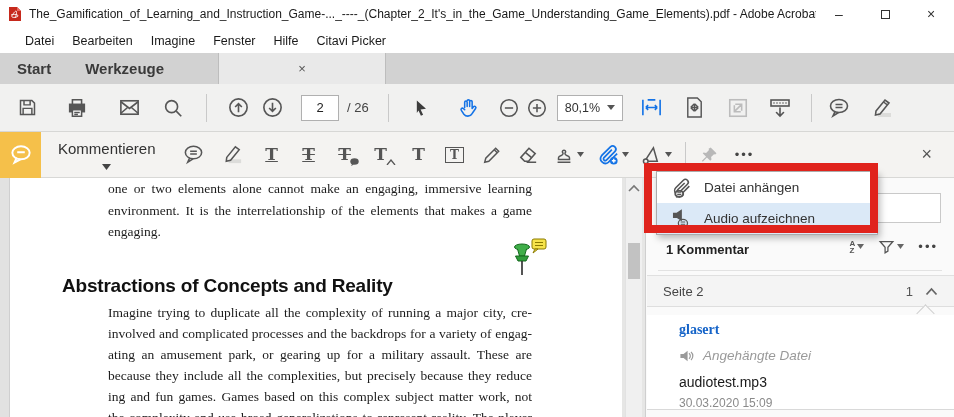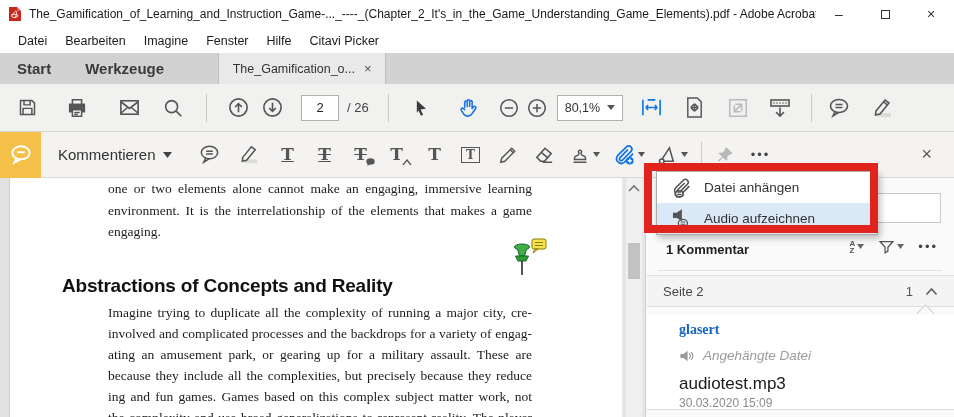--- a/index.html
+++ b/index.html
@@ -8,21 +8,21 @@
 
   
   .titlebar { height:28px; display:flex; align-items:center; background:#fff; }
   .pdf-logo { width:16px; height:16px; margin-left:7px; flex:0 0 auto; }
   .title-text { font-size:12px; color:#1a1a1a; margin-left:6px; flex:1; white-space:nowrap; overflow:hidden; }
   .win-controls { display:flex; height:28px; }
   .win-btn { width:46px; display:flex; align-items:center; justify-content:center; font-size:14px; color:#333; }
   .max-glyph { width:9px; height:9px; border:1px solid #333; display:block; }
 
   
-  .menubar { height:25px; display:flex; align-items:center; background:#fff; font-size:12.5px; padding-left:9px; }
+  .menubar { height:25px; display:flex; align-items:center; background:#fff; font-size:12.5px; padding-left:16px; }
   .menu-item { padding:0 9px; height:100%; display:flex; align-items:center; }
 
   
   .tabbar { height:31px; background:#d2d2d2; display:flex; align-items:stretch; }
   .tab { display:flex; align-items:center; font-size:15px; font-weight:bold; color:#3a3a3a; padding:4px 17px; }
   .tab-doc { margin-left:37px; width:168px; background:#e9e9e9; border-left:1px solid #bdbdbd; border-right:1px solid #bdbdbd;
              display:flex; align-items:center; justify-content:center; gap:9px; font-size:12.5px; font-weight:normal; color:#333; }
   .tab-close { font-size:13px; color:#555; }
 
   
@@ -30,21 +30,21 @@
   .tbtn { width:26px; height:26px; display:flex; align-items:center; justify-content:center; flex:0 0 auto; }
   .tb-sep { width:1px; height:28px; background:#c9c9c9; flex:0 0 auto; }
   .page-box { width:38px; height:26px; background:#fff; border:1px solid #b0b0b0; text-align:center; font-size:13px; color:#222; }
   .page-count { font-size:13px; color:#444; }
   .zoom-box { width:66px; height:26px; background:#fff; border:1px solid #b0b0b0; display:flex; align-items:center;
               justify-content:space-between; padding:0 7px; font-size:12.5px; color:#333; }
 
   
   .comment-bar { height:46px; background:#f4f3f1; border-bottom:1px solid #d8d8d6; display:flex; align-items:center; }
   .cb-badge { width:41px; height:46px; display:flex; align-items:center; justify-content:center; flex:0 0 auto; }
-  .cb-label { margin-left:17px; font-size:15px; color:#323232; display:flex; align-items:center; gap:7px; white-space:nowrap; }
+  .cb-label { margin-left:17px; font-size:15px; color:#323232; display:flex; align-items:center; gap:7px; white-space:nowrap;flex-direction:column; }
   .cbtn { width:24px; height:24px; display:flex; align-items:center; justify-content:center; flex:0 0 auto; position:relative; }
   .ticon { font-family:"DejaVu Serif",serif; font-size:17px; font-weight:600; color:#555; line-height:1; }
   .caret-wrap { display:flex; align-items:center; gap:2px; }
   .cb-close { margin-left:auto; margin-right:22px; font-size:18px; color:#555; }
   .cb-dots { font-size:13px; letter-spacing:2px; color:#444; }
 
   
   .content { position:absolute; top:178px; left:0; right:0; bottom:0; display:flex; }
   .doc-area { width:645px; position:relative; background:#e6e6e5; overflow:hidden; }
   .doc-gutter { position:absolute; left:0; top:0; bottom:0; width:10px; background:#e2e2e1; border-right:1px solid #cfcfcf; }
@@ -69,21 +69,21 @@
   .group-row { position:absolute; left:1px; right:0; top:97px; height:32px; background:#f4f4f4;
                border-top:1px solid #e0e0e0; border-bottom:1px solid #dedede;
                display:flex; align-items:center; padding:0 16px; color:#454545; }
   .group-count { margin-left:auto; margin-right:12px; color:#555; }
   .group-notch { position:absolute; right:22px; top:129px; width:13px; height:13px; background:#fafafa;
                  border-left:1px solid #cfcfcf; border-top:1px solid #cfcfcf; transform:rotate(45deg); }
   .card { position:absolute; left:1px; right:0; top:137px; height:95px; background:#fff; border-bottom:1px solid #d9d9d9; }
   .card-author { position:absolute; left:32px; top:7px; font-size:14px; font-weight:bold; }
   .card-attach { position:absolute; left:32px; top:33px; display:flex; align-items:center; gap:8px;
                  color:#9a9a9a; font-style:italic; font-size:13.5px; }
-  .card-file { position:absolute; left:32px; top:59px; font-size:17px; color:#1a1a1a; }
+  .card-file { position:absolute; left:32px; top:59px; font-size:14px; color:#1a1a1a; }
   .card-date { position:absolute; left:32px; top:81px; font-size:12px; color:#8a8a8a; }
 
   
   .dropdown { position:absolute; left:656px; top:171px; width:222px; background:#fff; border:1px solid #ababab;
               box-shadow:2px 3px 7px rgba(0,0,0,.28); z-index:30; }
   .dd-item { height:31px; display:flex; align-items:center; padding-left:14px; gap:11px; font-size:13.5px; color:#333; }
   .dd-item.hover { background:#dbe9f7; }
   .red-box { position:absolute; left:644px; top:163px; width:234px; height:70px; border:8px solid; z-index:40; pointer-events:none; }
 </style>
 </head>
@@ -111,21 +111,20 @@
   <div class="menu-item">Imagine</div>
   <div class="menu-item">Fenster</div>
   <div class="menu-item">Hilfe</div>
   <div class="menu-item">Citavi Picker</div>
 </div>
 
 <div class="tabbar">
   <div class="tab">Start</div>
   <div class="tab">Werkzeuge</div>
   <div class="tab tab-doc">
-    <span>The_Gamification_o...</span>
     <span class="tab-close">×</span>
   </div>
 </div>
 
 <div class="toolbar">
   <div class="tbtn">
     <svg width="21" height="21" viewBox="0 0 24 24" fill="none" stroke="#565656" stroke-width="1.7">
         <path d="M4 4h13l3 3v13H4z"></path>
         <path d="M8 4v5h7V4M7 20v-7h10v7"></path>
       </svg>

